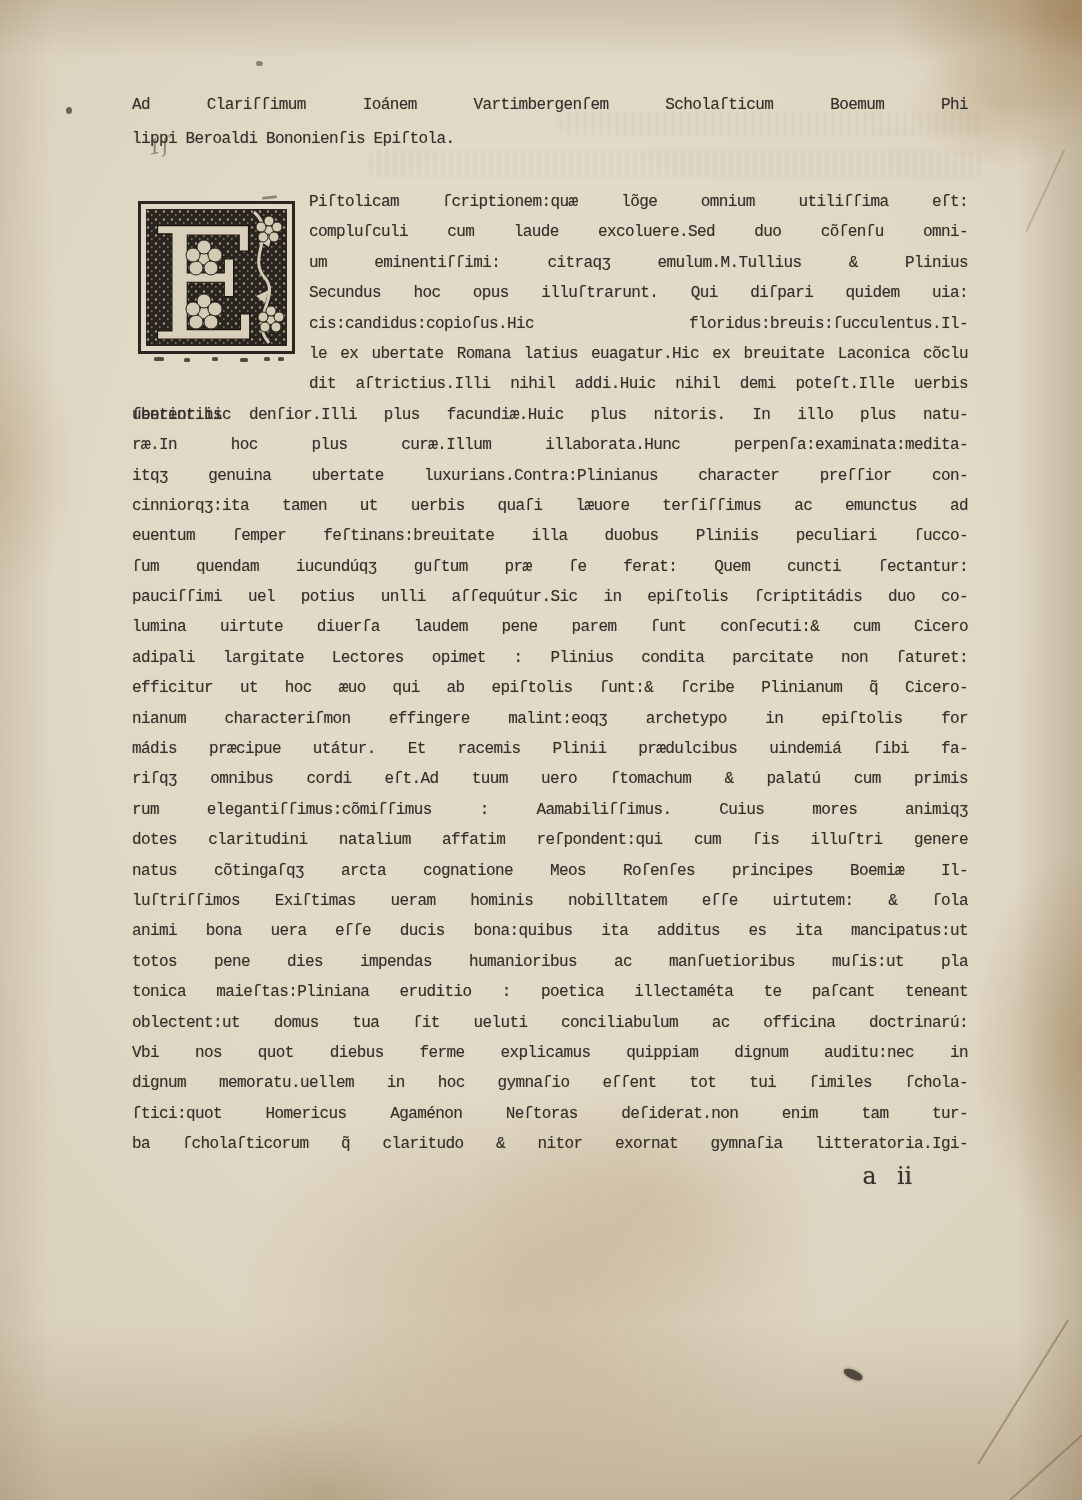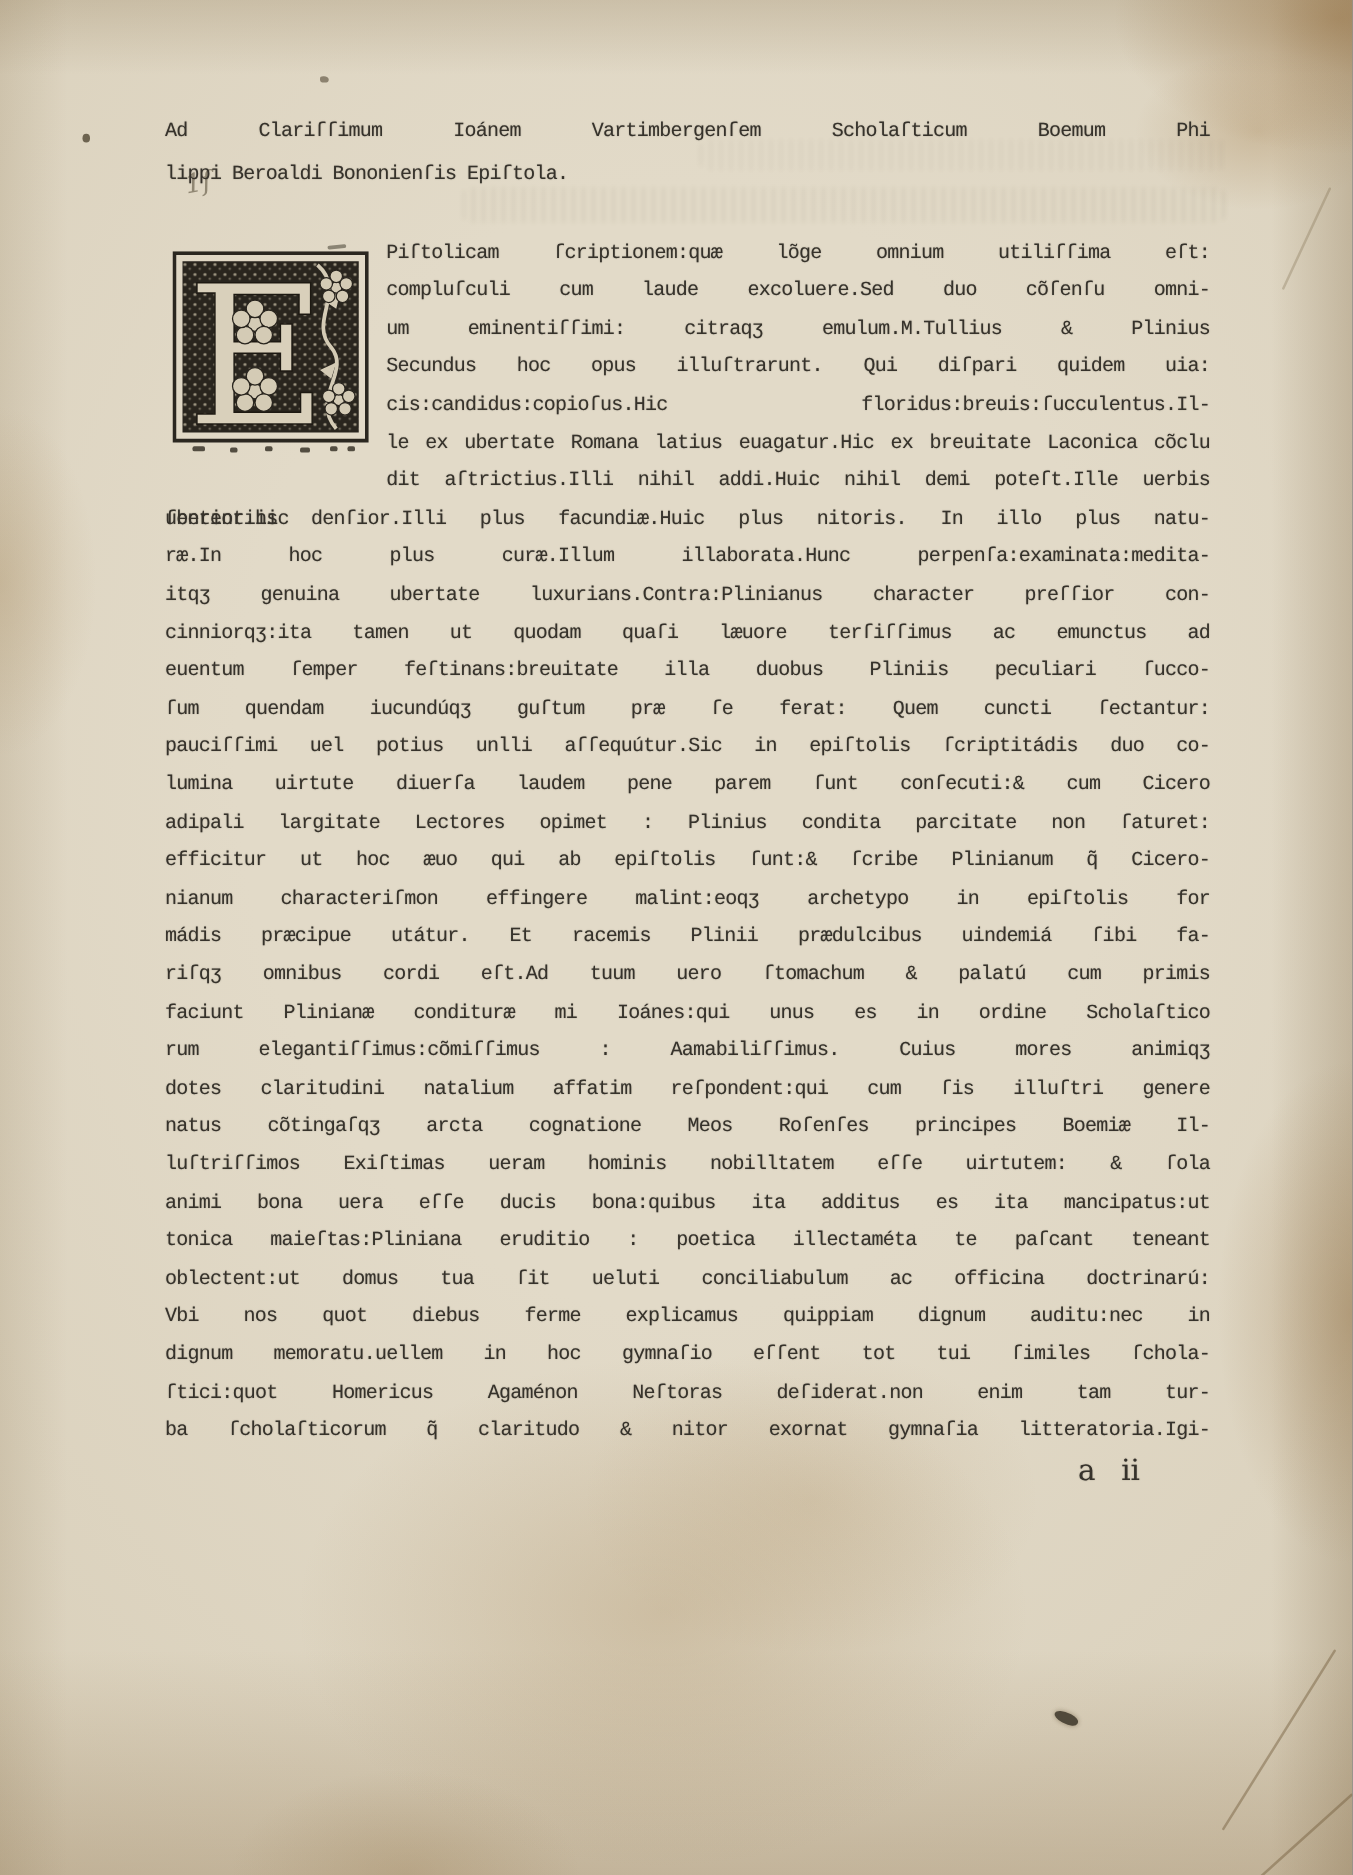--- a/index.html
+++ b/index.html
@@ -148,36 +148,36 @@
       <div class="tline">Piſtolicam ſcriptionem:quæ lõge omnium utiliſſima eſt:</div>
           <div class="tline">compluſculi cum laude excoluere.Sed duo cõſenſu omni-</div>
           <div class="tline">um eminentiſſimi: citraqʒ emulum.M.Tullius &amp; Plinius</div>
           <div class="tline">Secundus hoc opus illuſtrarunt. Qui diſpari quidem uia:</div>
           <div class="tline">cis:candidus:copioſus.Hic floridus:breuis:ſucculentus.Il-</div>
           <div class="tline">le ex ubertate Romana latius euagatur.Hic ex breuitate Laconica cõclu</div>
           <div class="tline">dit aſtrictius.Illi nihil addi.Huic nihil demi poteſt.Ille uerbis uberior.hic</div>
           <div class="tline">ſententiis denſior.Illi plus facundiæ.Huic plus nitoris. In illo plus natu-</div>
           <div class="tline">ræ.In hoc plus curæ.Illum illaborata.Hunc perpenſa:examinata:medita-</div>
           <div class="tline">itqʒ genuina ubertate luxurians.Contra:Plinianus character preſſior con-</div>
-          <div class="tline">cinniorqʒ:ita tamen ut quodam quaſi læuore terſiſſimus ac emunctus ad</div>
+          <div class="tline">cinniorqʒ:ita tamen ut uerbis quaſi læuore terſiſſimus ac emunctus ad</div>
           <div class="tline">euentum ſemper feſtinans:breuitate illa duobus Pliniis peculiari ſucco-</div>
           <div class="tline">ſum quendam iucundúqʒ guſtum præ ſe ferat: Quem cuncti ſectantur:</div>
           <div class="tline">pauciſſimi uel potius unlli aſſequútur.Sic in epiſtolis ſcriptitádis duo co-</div>
           <div class="tline">lumina uirtute diuerſa laudem pene parem ſunt conſecuti:&amp; cum Cicero</div>
           <div class="tline">adipali largitate Lectores opimet : Plinius condita parcitate non ſaturet:</div>
           <div class="tline">efficitur ut hoc æuo qui ab epiſtolis ſunt:&amp; ſcribe Plinianum q̃ Cicero-</div>
           <div class="tline">nianum characteriſmon effingere malint:eoqʒ archetypo in epiſtolis for</div>
           <div class="tline">mádis præcipue utátur. Et racemis Plinii prædulcibus uindemiá ſibi fa-</div>
           <div class="tline">riſqʒ omnibus cordi eſt.Ad tuum uero ſtomachum &amp; palatú cum primis</div>
-          <div class="tline">faciunt Plinianæ condituræ mi Ioánes:qui unus es in ordine Scholaſtico</div>
           <div class="tline">rum elegantiſſimus:cõmiſſimus : Aamabiliſſimus. Cuius mores animiqʒ</div>
           <div class="tline">dotes claritudini natalium affatim reſpondent:qui cum ſis illuſtri genere</div>
           <div class="tline">natus cõtingaſqʒ arcta cognatione Meos Roſenſes principes Boemiæ Il-</div>
           <div class="tline">luſtriſſimos Exiſtimas ueram hominis nobilltatem eſſe uirtutem: &amp; ſola</div>
           <div class="tline">animi bona uera eſſe ducis bona:quibus ita additus es ita mancipatus:ut</div>
+          <div class="tline">totos pene dies impendas humanioribus ac manſuetioribus muſis:ut pla</div>
           <div class="tline">tonica maieſtas:Pliniana eruditio : poetica illectaméta te paſcant teneant</div>
           <div class="tline">oblectent:ut domus tua ſit ueluti conciliabulum ac officina doctrinarú:</div>
           <div class="tline">Vbi nos quot diebus ferme explicamus quippiam dignum auditu:nec in</div>
           <div class="tline">dignum memoratu.uellem in hoc gymnaſio eſſent tot tui ſimiles ſchola-</div>
           <div class="tline">ſtici:quot Homericus Agaménon Neſtoras deſiderat.non enim tam tur-</div>
           <div class="tline">ba ſcholaſticorum q̃ claritudo &amp; nitor exornat gymnaſia litteratoria.Igi-</div>
         </div>
 
     </div>
 

